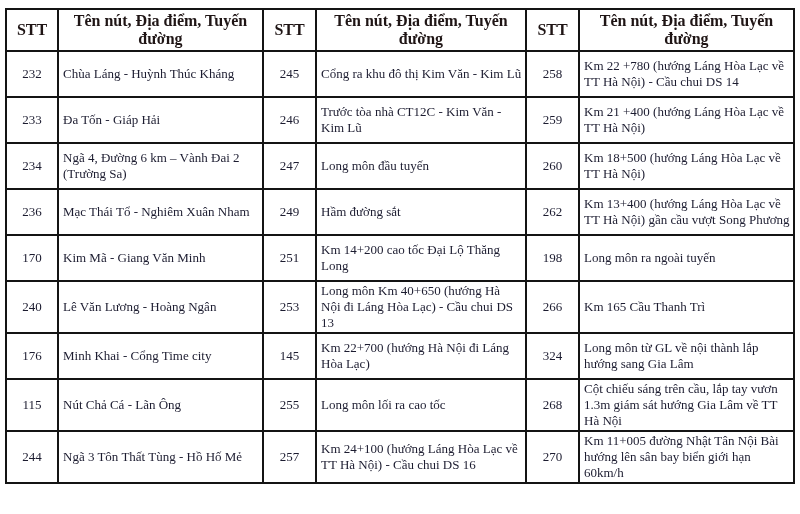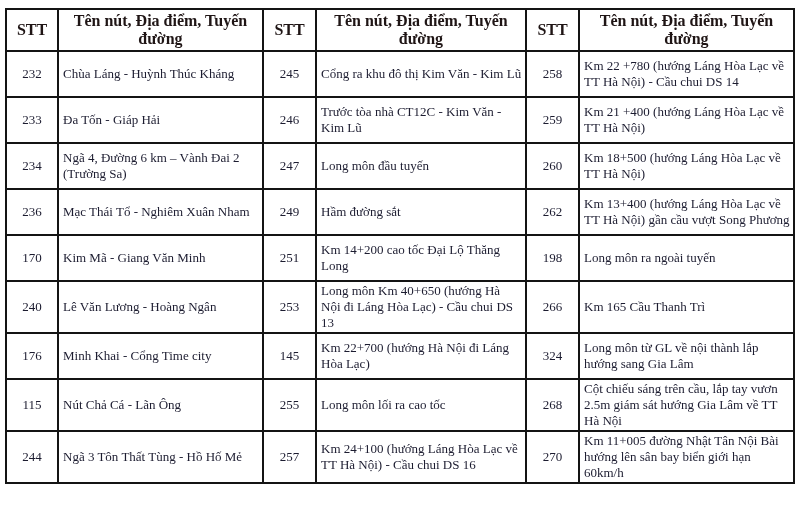--- a/index.html
+++ b/index.html
@@ -137,21 +137,21 @@
           <td class="desc">Km 22+700 (hướng Hà Nội đi Láng Hòa Lạc)</td>
           <td class="stt">324</td>
           <td class="desc">Long môn từ GL về nội thành lắp hướng sang Gia Lâm</td>
         </tr>
         <tr>
           <td class="stt">115</td>
           <td class="desc">Nút Chả Cá - Lãn Ông</td>
           <td class="stt">255</td>
           <td class="desc">Long môn lối ra cao tốc</td>
           <td class="stt">268</td>
-          <td class="desc">Cột chiếu sáng trên cầu, lắp tay vươn 2.5m giám sát hướng Gia Lâm về TT Hà Nội</td>
+          <td class="desc">Cột chiếu sáng trên cầu, lắp tay vươn 1.3m giám sát hướng Gia Lâm về TT Hà Nội</td>
         </tr>
         <tr>
           <td class="stt">244</td>
           <td class="desc">Ngã 3 Tôn Thất Tùng - Hồ Hố Mẻ</td>
           <td class="stt">257</td>
           <td class="desc">Km 24+100 (hướng Láng Hòa Lạc về TT Hà Nội) - Cầu chui DS 16</td>
           <td class="stt">270</td>
           <td class="desc">Km 11+005 đường Nhật Tân Nội Bài hướng lên sân bay biển giới hạn 60km/h</td>
         </tr>
       </tbody>

